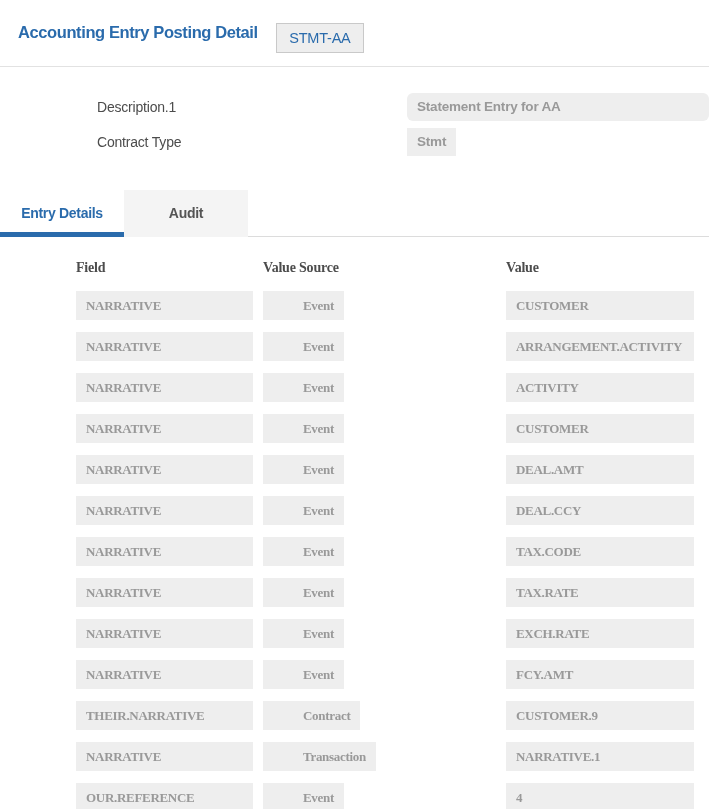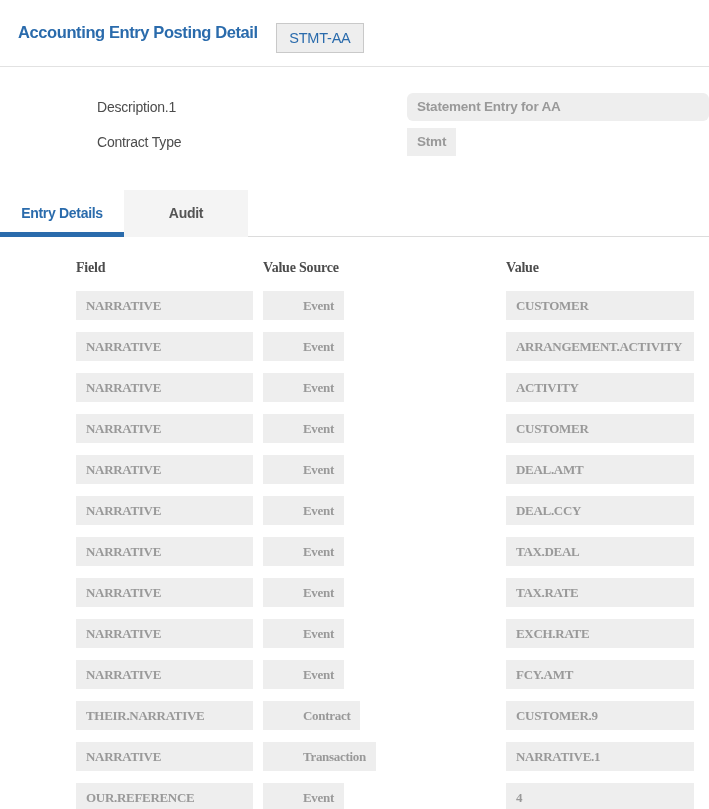--- a/index.html
+++ b/index.html
@@ -162,21 +162,21 @@
     <div class="c3">
           <div class="box">DEAL.CCY</div>
         </div>
   </div>
       <div class="t-row">
     <div class="c1">
           <div class="box">NARRATIVE</div>
         </div>
     <div class="c2"><div class="box">Event</div></div>
     <div class="c3">
-          <div class="box">TAX.DEAL</div>
+          <div class="box">TAX.CODE</div>
         </div>
   </div>
       <div class="t-row">
     <div class="c1">
           <div class="box">NARRATIVE</div>
         </div>
     <div class="c2"><div class="box">Event</div></div>
     <div class="c3">
           <div class="box">TAX.RATE</div>
         </div>

